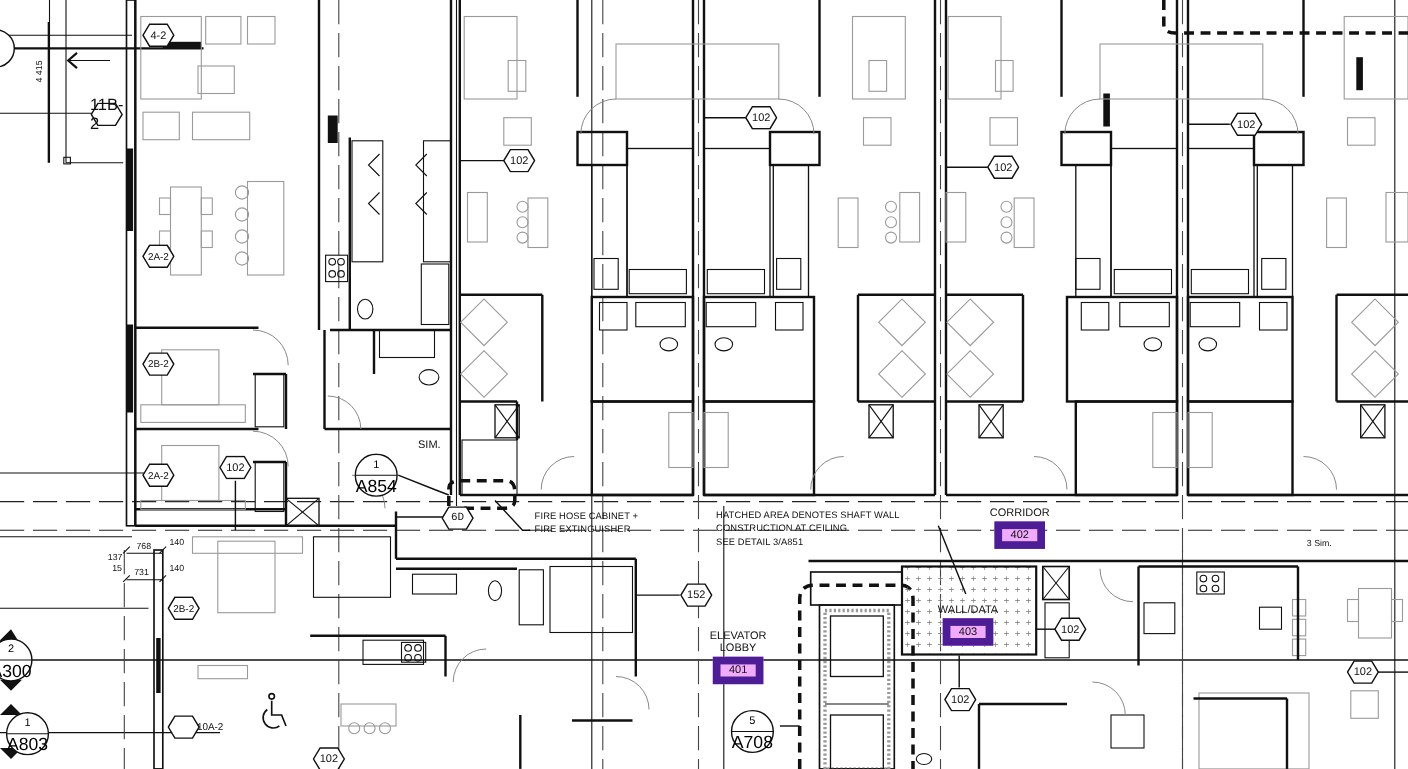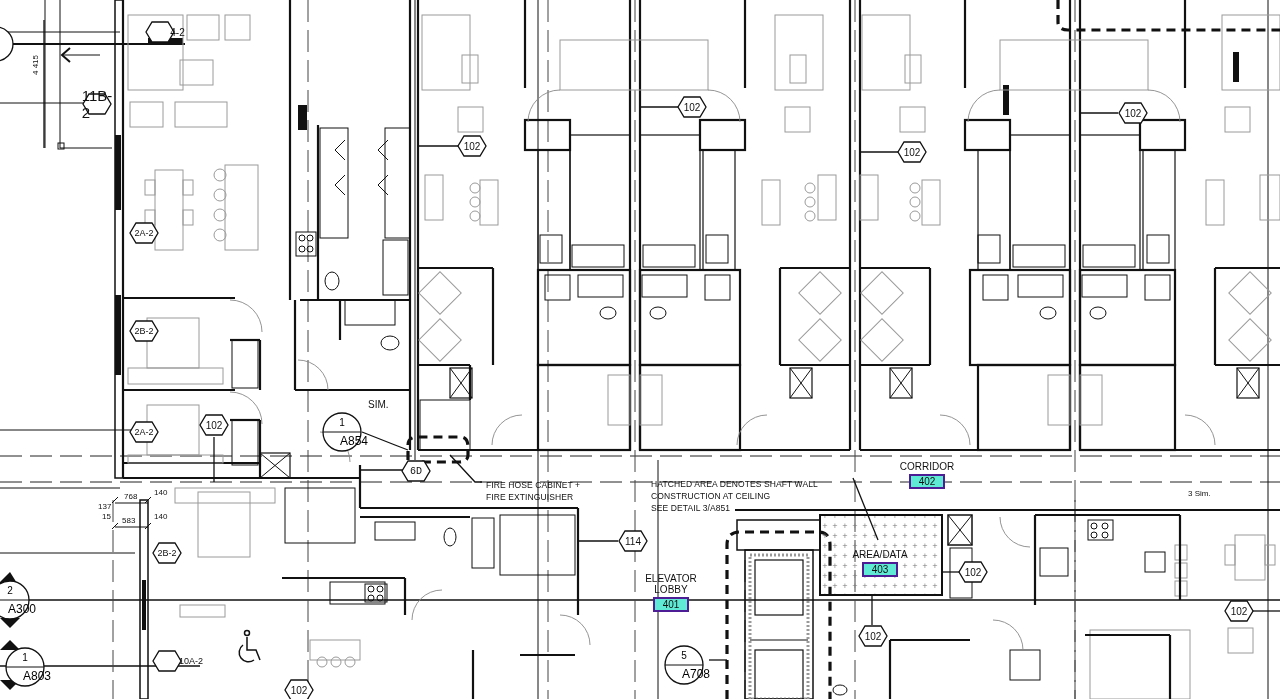--- a/index.html
+++ b/index.html
@@ -13,24 +13,24 @@
   .thin { stroke: #111; stroke-width: 1; fill: none; }
   .door { stroke: #888; stroke-width: 0.9; fill: none; }
   .shaft { stroke: #111; stroke-width: 3.2; stroke-dasharray: 9 6; fill: none; }
   .lbl { position: absolute; font-family: "Liberation Sans", sans-serif; color: #111; white-space: nowrap; line-height: 1; }
   .hex { position: absolute; width: 30px; height: 22px; }
   .hex svg { position: absolute; left: 0; top: 0; }
   .hex span { position: absolute; left: 0; top: 0; width: 100%; height: 100%; display: flex; align-items: center; justify-content: center; font-size: 10px; color: #111; }
   .circ { position: absolute; width: 40px; height: 40px; }
   .circ svg { position: absolute; left: 0; top: 0; }
   .circ .top { position: absolute; top: 5px; left: 0; width: 100%; text-align: center; font-size: 10px; }
-  .circ .bot { position: absolute; top: 22px; left: 12px; width: 100%; text-align: center; font-size: 12px; }
+  .circ .bot { position: absolute; top: 22px; left: 0; width: 100%; text-align: center; font-size: 16px; }
   .room { position: absolute; text-align: center; font-size: 10px; color: #111; }
-  .room .num { display: inline-block; border: 2px solid #4c1d95; padding: 0 8px; margin-top: 2px; font-size: 10px; background: #5eead4; }
-  .note { position: absolute; font-size: 8.5px; color: #111; line-height: 12px; letter-spacing: 0.1px; margin-top: 16px; }
+  .room .num { display: inline-block; border: 7px solid #4c1d95; padding: 0 8px; margin-top: 2px; font-size: 10px; background: #f0abfc; }
+  .note { position: absolute; font-size: 8.5px; color: #111; line-height: 12px; letter-spacing: 0.1px; }
   .dim { position: absolute; font-size: 8px; color: #111; }
 </style>
 </head>
 <body>
 
 <svg id="plan" viewBox="0 0 1280 699" xmlns="http://www.w3.org/2000/svg">
 
   <g>
     <line class="thin" x1="0" y1="32" x2="120" y2="32"></line>
     <line x1="0" y1="44" x2="185" y2="44" stroke="#111" stroke-width="2"></line>
@@ -411,24 +411,24 @@
     <line x1="115" y1="527" x2="148" y2="527"></line>
     <line x1="115" y1="503" x2="148" y2="503"></line>
   </g>
 </svg>
 
 <div class="lbl" style="left:32px;top:75px;font-size:8px;transform:rotate(-90deg);transform-origin:left top;">4 415</div>
 <div class="dim" style="left:102px;top:512px;">15</div>
 <div class="dim" style="left:98px;top:502px;">137</div>
 <div class="dim" style="left:124px;top:492px;">768</div>
 <div class="dim" style="left:154px;top:488px;">140</div>
-<div class="dim" style="left:122px;top:516px;">583</div>
+<div class="dim" style="left:122px;top:516px;">731</div>
 <div class="dim" style="left:154px;top:512px;">140</div>
 
-<div class="lbl" style="left:368px;top:400px;font-size:10px;">SIM.</div>
+<div class="lbl" style="left:380px;top:400px;font-size:10px;">SIM.</div>
 <div class="lbl" style="left:1188px;top:490px;font-size:8px;">3 Sim.</div>
 
 <div class="note" style="left:486px;top:463px;">
   <div>FIRE HOSE CABINET +</div>
   <div>FIRE EXTINGUISHER</div>
 </div>
 <div class="note" style="left:651px;top:462px;">
   <div>HATCHED AREA DENOTES SHAFT WALL</div>
   <div>CONSTRUCTION AT CEILING</div>
   <div>SEE DETAIL 3/A851</div>
@@ -437,25 +437,25 @@
 <div class="room" style="left:895px;top:461px;width:64px;">
   <div>CORRIDOR</div>
   <span class="num">402</span>
 </div>
 <div class="room" style="left:640px;top:573px;width:62px;">
   <div>ELEVATOR</div>
   <div>LOBBY</div>
   <span class="num">401</span>
 </div>
 <div class="room" style="left:848px;top:549px;width:64px;">
-  <div>AREA/DATA</div>
+  <div>WALL/DATA</div>
   <span class="num">403</span>
 </div>
 
-<div class="hex" style="left:145px;top:21px;padding-left:35px;">
+<div class="hex" style="left:129px;top:21px;">
     <svg width="30" height="22">
       <polygon points="7,1 23,1 29,11 23,21 7,21 1,11" fill="#fff" stroke="#111" stroke-width="1.3"></polygon>
     </svg>
     <span>4-2</span>
   </div>
 <div class="hex" style="left:82px;top:93px;">
     <svg width="30" height="22">
       <polygon points="7,1 23,1 29,11 23,21 7,21 1,11" fill="#fff" stroke="#111" stroke-width="1.3"></polygon>
     </svg>
     <span style="font-size:15px;">11B-2</span>
@@ -505,21 +505,21 @@
 <div class="hex" style="left:284px;top:679px;">
     <svg width="30" height="22">
       <polygon points="7,1 23,1 29,11 23,21 7,21 1,11" fill="#fff" stroke="#111" stroke-width="1.3"></polygon>
     </svg>
     <span>102</span>
   </div>
 <div class="hex" style="left:618px;top:530px;">
     <svg width="30" height="22">
       <polygon points="7,1 23,1 29,11 23,21 7,21 1,11" fill="#fff" stroke="#111" stroke-width="1.3"></polygon>
     </svg>
-    <span>114</span>
+    <span>152</span>
   </div>
 <div class="hex" style="left:457px;top:135px;">
     <svg width="30" height="22">
       <polygon points="7,1 23,1 29,11 23,21 7,21 1,11" fill="#fff" stroke="#111" stroke-width="1.3"></polygon>
     </svg>
     <span>102</span>
   </div>
 <div class="hex" style="left:677px;top:96px;">
     <svg width="30" height="22">
       <polygon points="7,1 23,1 29,11 23,21 7,21 1,11" fill="#fff" stroke="#111" stroke-width="1.3"></polygon>

